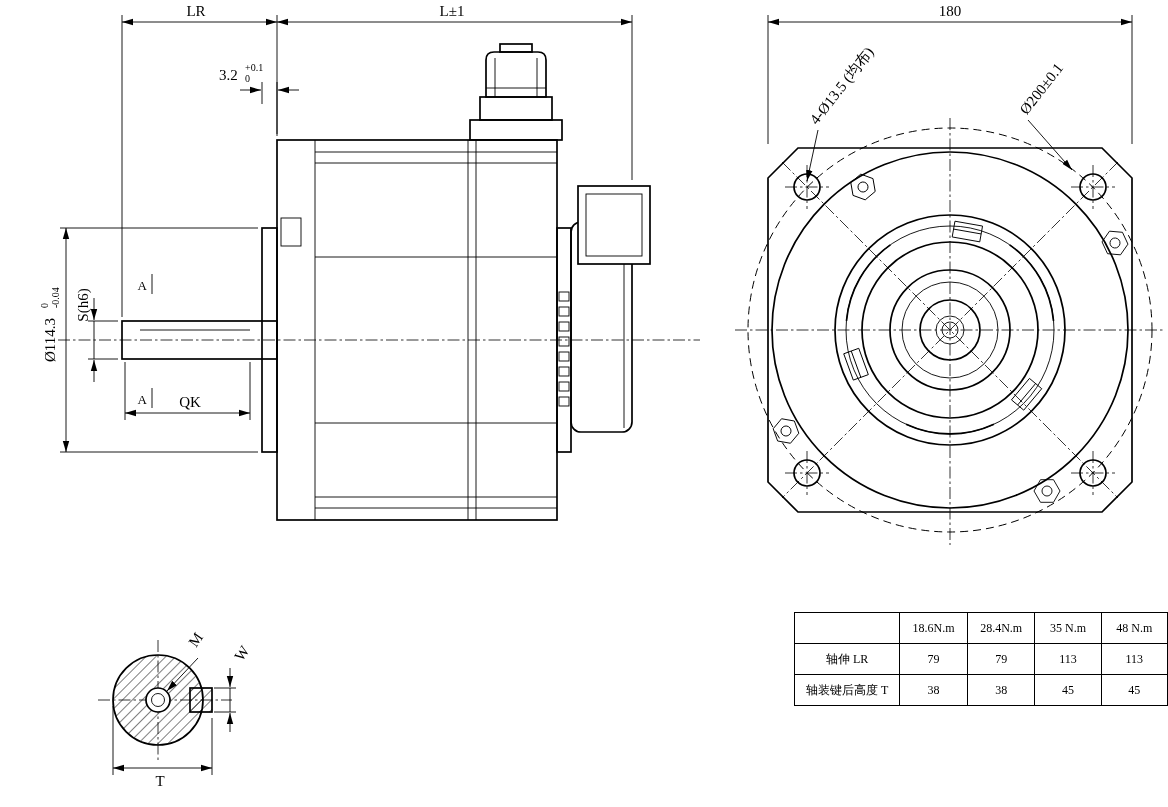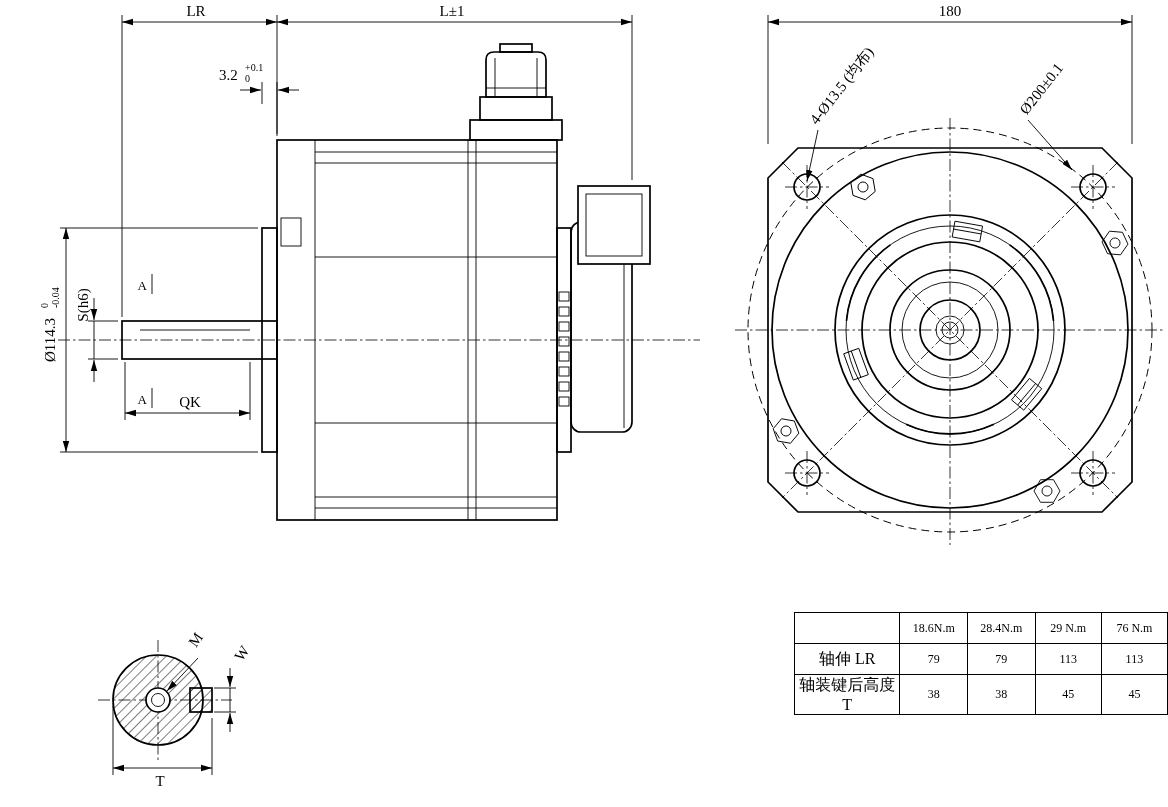--- a/index.html
+++ b/index.html
@@ -13,21 +13,21 @@
   .thick{stroke:#000;stroke-width:1.7;fill:none;}
   .thin{stroke:#000;stroke-width:0.9;fill:none;}
   .dim{stroke:#000;stroke-width:0.9;fill:none;}
   .cl{stroke:#000;stroke-width:0.8;fill:none;stroke-dasharray:12 3 2.5 3;}
   .dash{stroke:#000;stroke-width:1;fill:none;stroke-dasharray:8 5;}
   .wfill{fill:#fff;stroke:#000;stroke-width:1.7;}
   #spec-table{position:absolute;left:794px;top:612px;}
   #spec-table table{border-collapse:collapse;}
   #spec-table td{border:1px solid #000;height:30px;text-align:center;
                  font-size:12px;padding:0 2px;color:#000;background:#fff;}
-  #spec-table td.lbl{width:106px;font-size:16px;}
+  #spec-table td.lbl{width:106px;font-size:12px;}
   #spec-table td.val{width:64px;}
 </style>
 </head>
 <body>
 
 <div id="stage">
 <svg width="1168" height="807" viewBox="0 0 1168 807">
   <defs>
     <marker id="arr" viewBox="0 0 11 8" refX="11" refY="4" markerWidth="11" markerHeight="8" markerUnits="userSpaceOnUse" orient="auto-start-reverse">
       <path d="M0,0.8 L11,4 L0,7.2 Z" fill="#000"></path>
@@ -245,22 +245,22 @@
   </g>
 </svg>
 
 <div id="spec-table">
   <table>
     <tbody>
       <tr>
         <td class="lbl"></td>
         <td class="val">18.6N.m</td>
         <td class="val">28.4N.m</td>
-        <td class="val">29 N.m</td>
-        <td class="val">76 N.m</td>
+        <td class="val">35 N.m</td>
+        <td class="val">48 N.m</td>
       </tr>
       <tr>
         <td class="lbl">轴伸 LR</td>
         <td class="val">79</td>
         <td class="val">79</td>
         <td class="val">113</td>
         <td class="val">113</td>
       </tr>
       <tr>
         <td class="lbl">轴装键后高度 T</td>

